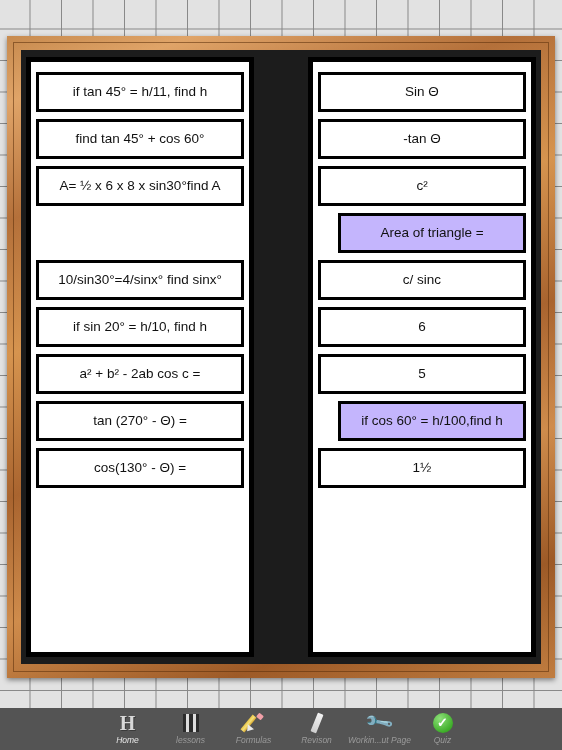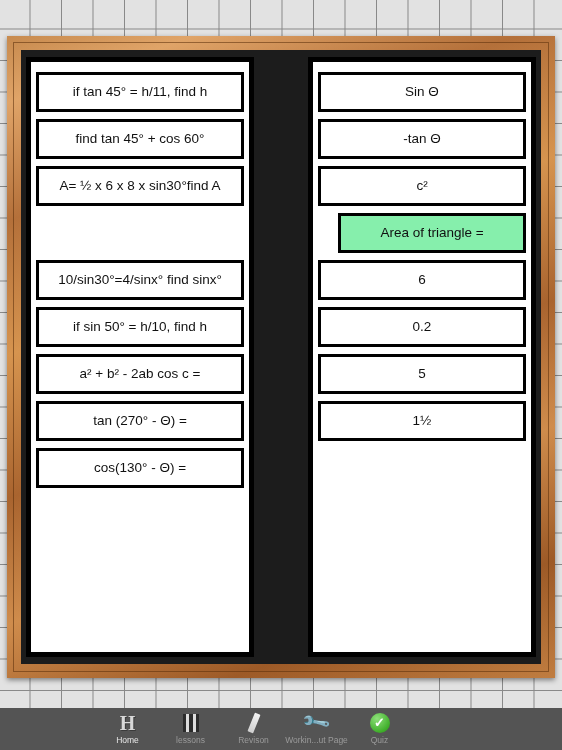--- a/index.html
+++ b/index.html
@@ -87,21 +87,21 @@
     align-items: center;
     justify-content: center;
     text-align: center;
     font-size: 13.5px;
     color: #111111;
     line-height: 15px;
     overflow: hidden;
     padding: 0 3px;
   }
 
-  .card.green { background: #86efac; margin-left: 20px; }
+  .card.green { background: #c4b5fd; margin-left: 20px; }
 
   .slot.empty .card {
     border: none;
     background: transparent;
   }
 
   
   #tabbar {
     position: absolute;
     left: 0;
@@ -132,20 +132,21 @@
     justify-content: center;
     font-size: 19px;
     line-height: 1;
   }
 
   .tab .tab-label {
     margin-top: 1px;
     font-size: 8.5px;
     color: #9a9a9a;
     white-space: nowrap;
+    font-style: italic;
   }
   .tab.active .tab-label { color: #e8e8e8; }
 
   
   .ico-h {
     font-weight: bold;
     font-size: 20px;
     color: #d8d8d8;
     font-family: "Liberation Serif", serif;
     text-shadow: 1px 1px 0 #3a3a3a;
@@ -240,21 +241,21 @@
         <div class="slot">
           <div class="card">A= ½ x 6 x 8 x sin30°find A</div>
         </div>
         <div class="slot empty">
           <div class="card"></div>
         </div>
         <div class="slot">
           <div class="card">10/sin30°=4/sinx° find sinx°</div>
         </div>
         <div class="slot">
-          <div class="card">if sin 50° = h/10, find h</div>
+          <div class="card">if sin 20° = h/10, find h</div>
         </div>
         <div class="slot">
           <div class="card">a² + b² - 2ab cos c =</div>
         </div>
         <div class="slot">
           <div class="card">tan (270° - Θ) =</div>
         </div>
         <div class="slot">
           <div class="card">cos(130° - Θ) =</div>
         </div>
@@ -270,27 +271,30 @@
         <div class="slot">
           <div class="card">-tan Θ</div>
         </div>
         <div class="slot">
           <div class="card">c²</div>
         </div>
         <div class="slot">
           <div class="card green">Area of triangle =</div>
         </div>
         <div class="slot">
+          <div class="card">c/ sinc</div>
+        </div>
+        <div class="slot">
           <div class="card">6</div>
         </div>
         <div class="slot">
-          <div class="card">0.2</div>
-        </div>
-        <div class="slot">
           <div class="card">5</div>
+        </div>
+        <div class="slot">
+          <div class="card green">if cos 60° = h/100,find h</div>
         </div>
         <div class="slot">
           <div class="card">1½</div>
         </div>
       </div>
 
   </div>
 </div>
 
 <div id="tabbar">
@@ -301,20 +305,30 @@
       <div class="tab-label">Home</div>
     </div>
     <div class="tab">
       <div class="tab-icon">
         <span class="ico-film"></span>
       </div>
       <div class="tab-label">lessons</div>
     </div>
     <div class="tab">
       <div class="tab-icon">
+        <span class="ico-pencil">
+          <span class="body"></span>
+          <span class="eraser"></span>
+          <span class="tip"></span>
+        </span>
+      </div>
+      <div class="tab-label">Formulas</div>
+    </div>
+    <div class="tab">
+      <div class="tab-icon">
         <span class="ico-ruler"></span>
       </div>
       <div class="tab-label">Revison</div>
     </div>
     <div class="tab">
       <div class="tab-icon">
         <span class="ico-wrench">🔧</span>
       </div>
       <div class="tab-label">Workin...ut Page</div>
     </div>

